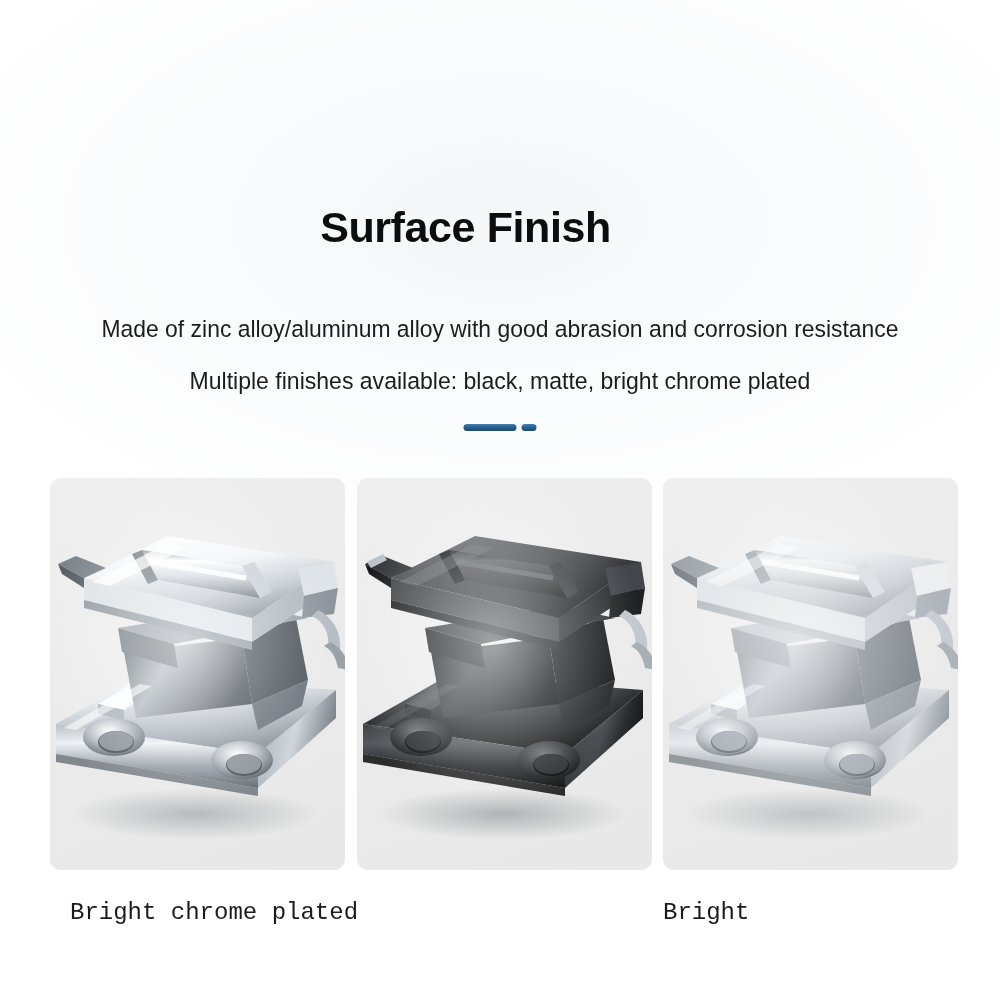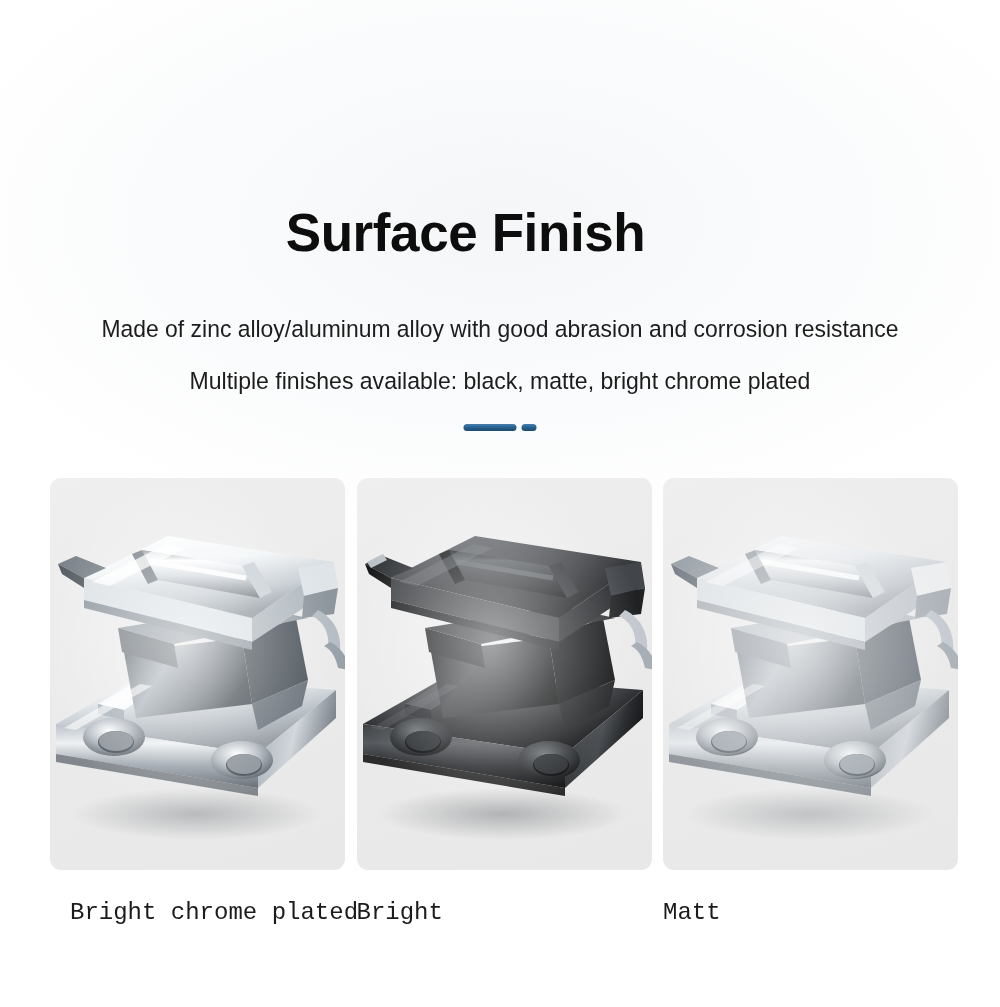--- a/index.html
+++ b/index.html
@@ -19,21 +19,21 @@
     position:relative;
   }
 
   .page { position:relative; width:1000px; height:1007px; }
 
   
   .header { position:absolute; left:0; top:0; width:1000px; text-align:center; }
 
   .page-title {
     position:absolute; left:0; top:205px; width:931px;
-    font-size:53px; font-weight:700; letter-spacing:-0.4px;
+    font-size:43px; font-weight:700; letter-spacing:-0.4px;
     color:#0d0d0d; line-height:1.05;
     font-family:"Liberation Sans", sans-serif;
   }
 
   .subtitle-line {
     position:absolute; left:0; width:1000px; text-align:center;
     color:#1c1c1c; font-weight:400;
     font-family:"Liberation Sans", sans-serif;
     transform-origin:center center;
   }
@@ -435,16 +435,15 @@
           <path d="M18 236 L94 192 L106 194 L30 238 Z" fill="#ffffff" opacity="0.4"></path>
         </svg>
       </div>
     </div>
 
   </div>
 
   <div class="captions">
     <div class="caption c1">Bright chrome plated</div>
     <div class="caption">Bright</div>
-    <div class="caption">Matt</div>
   </div>
 
 </div>
 
 </body></html>

